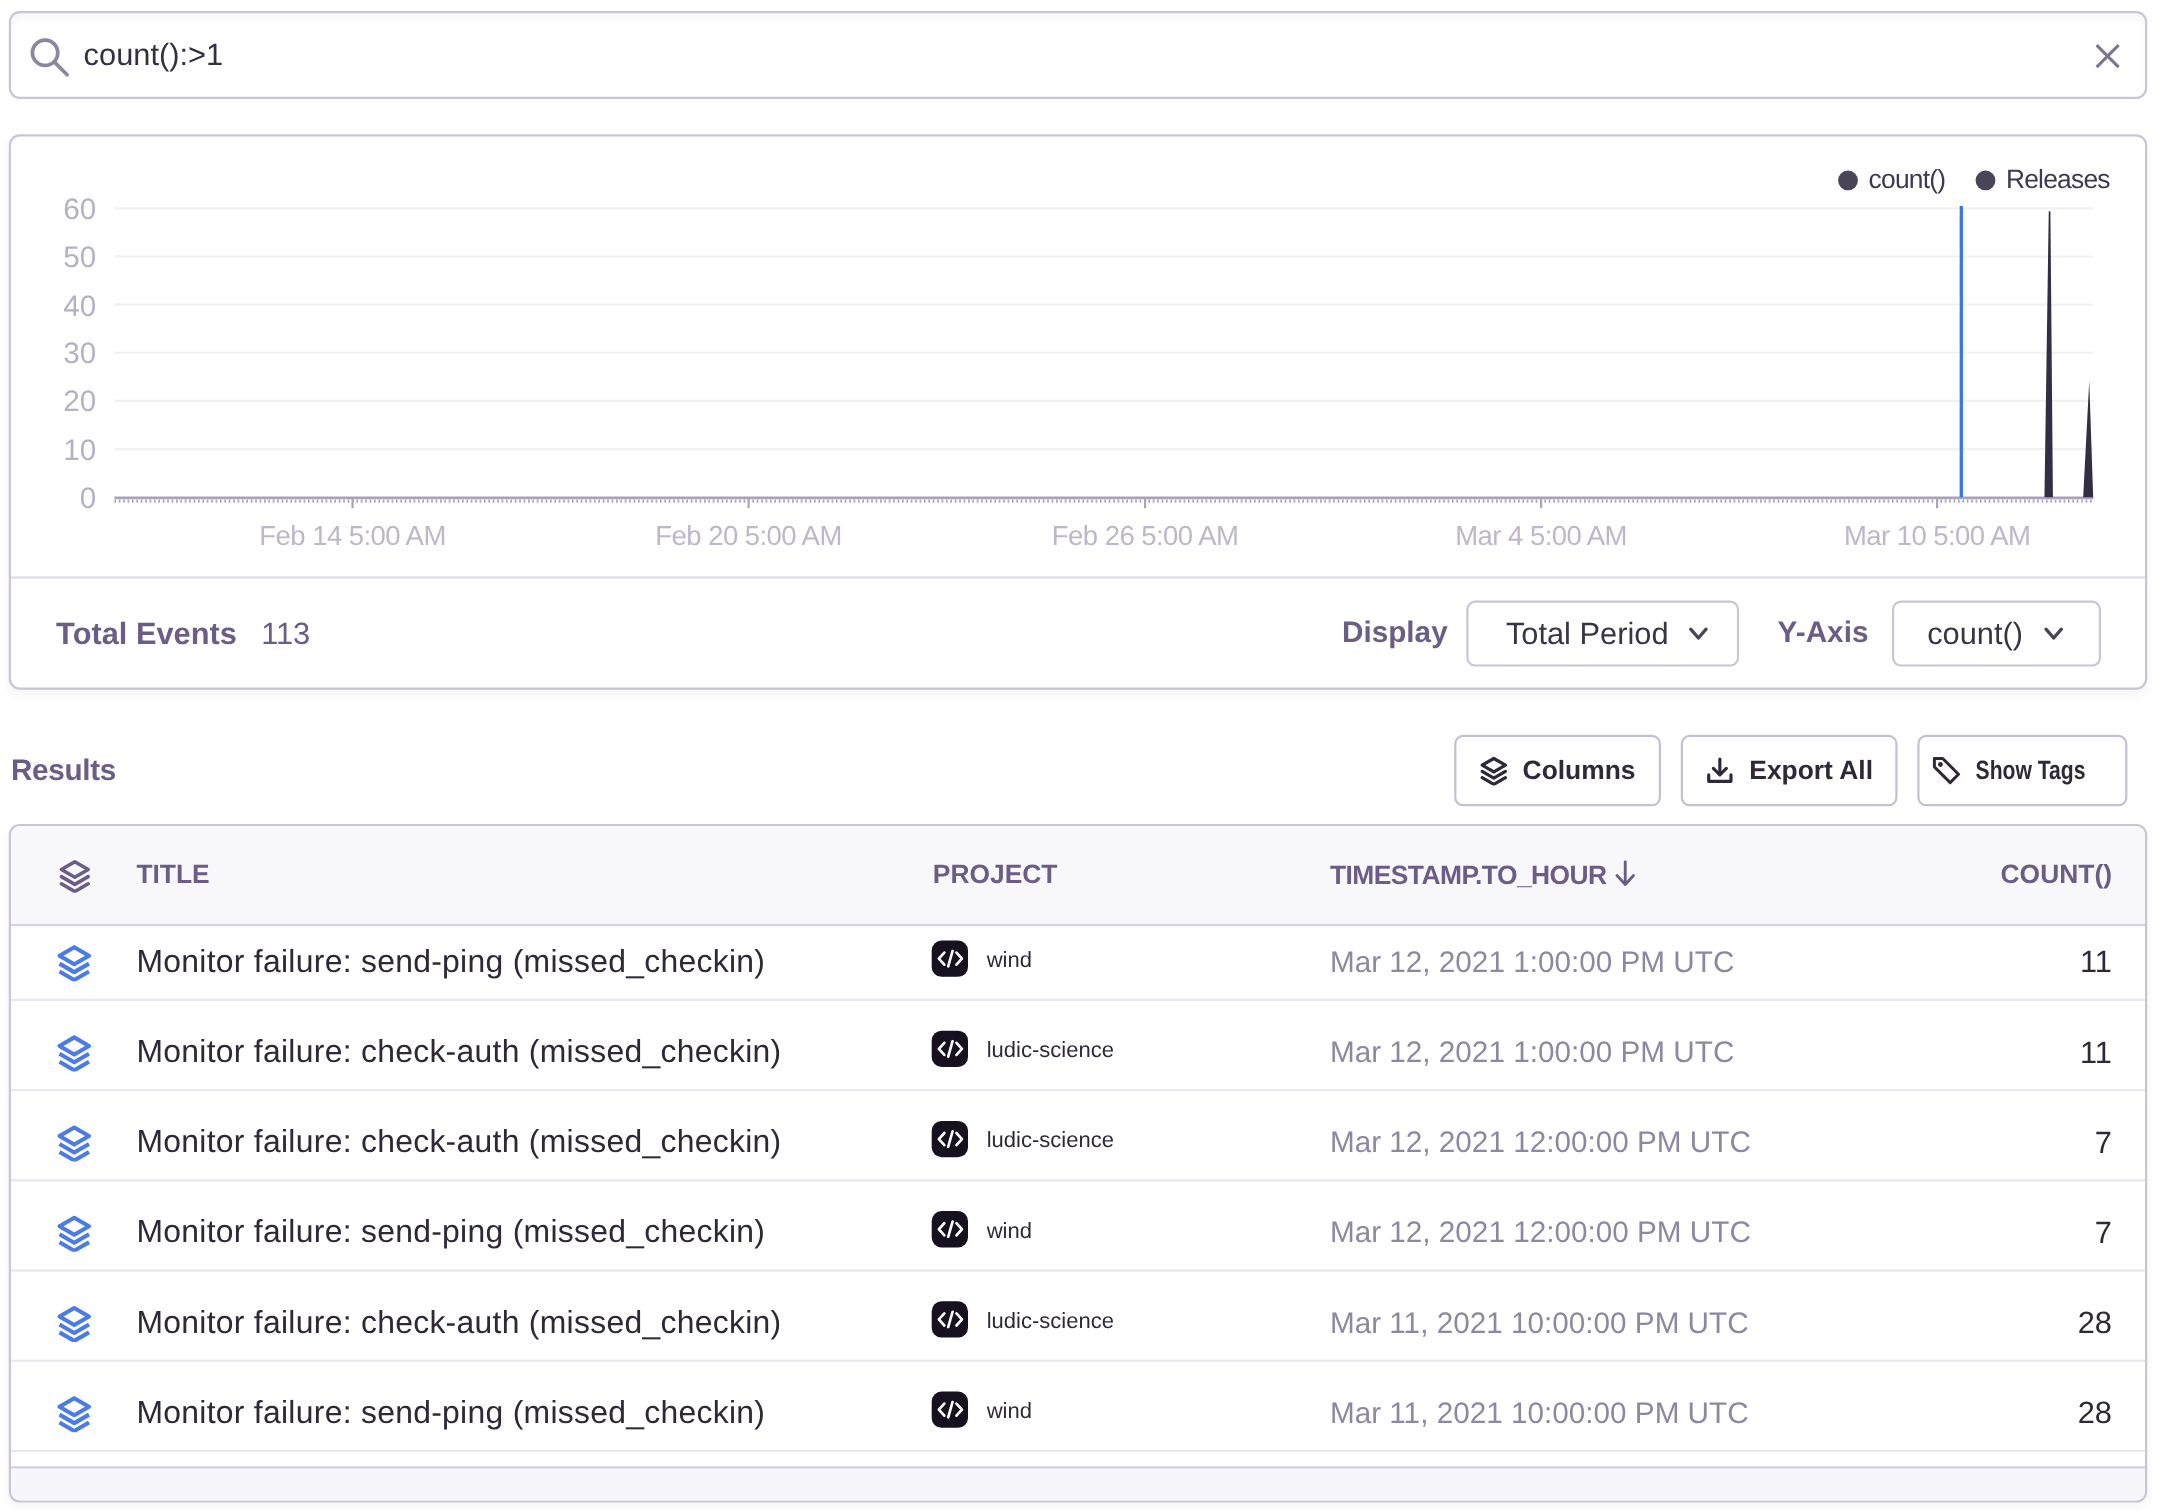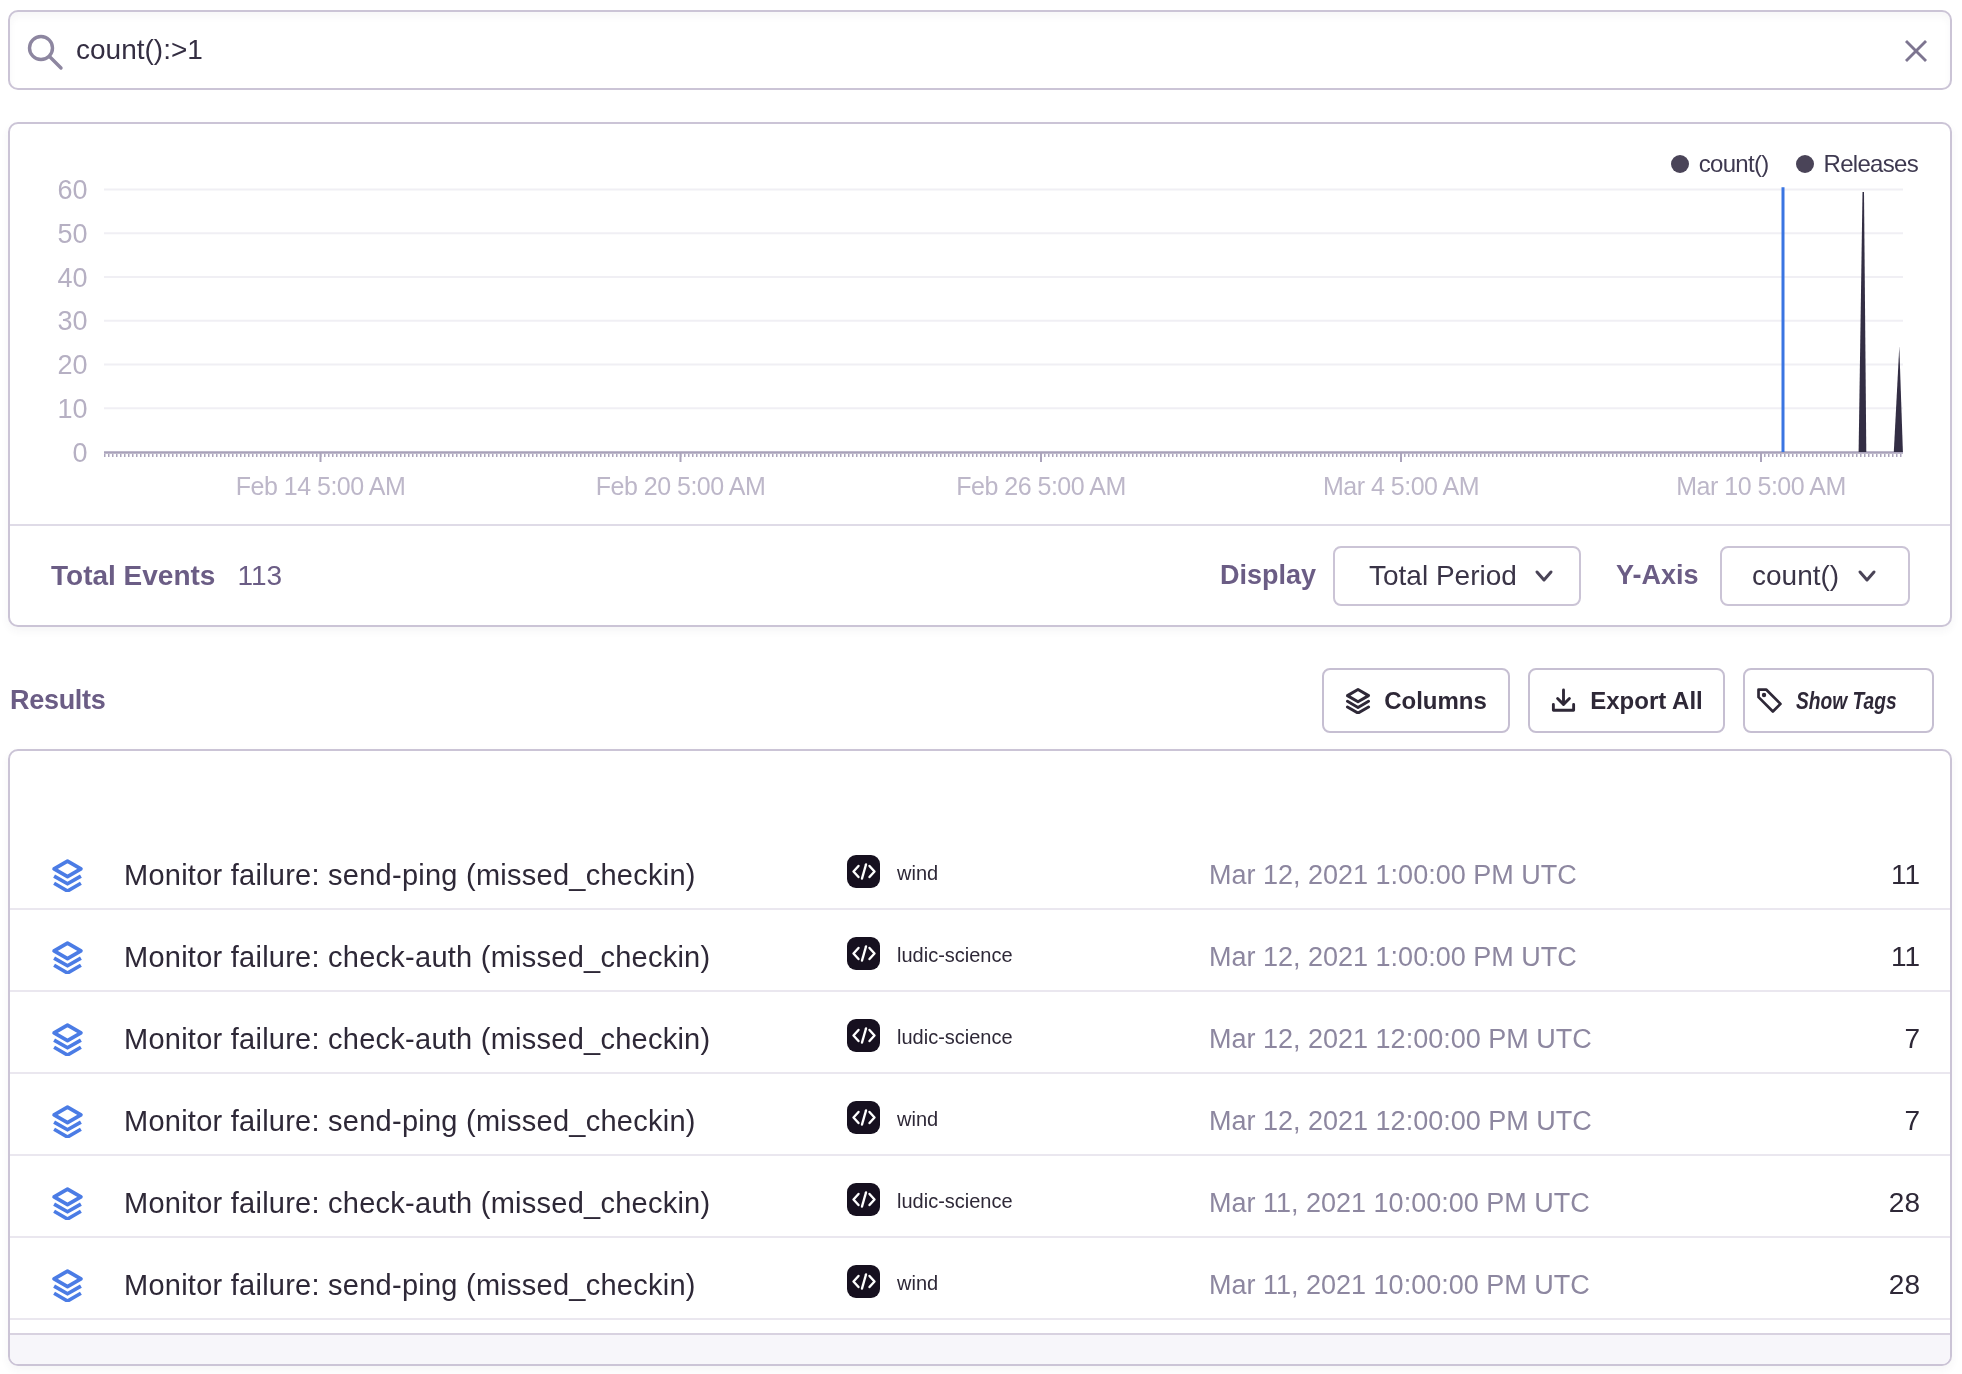--- a/index.html
+++ b/index.html
@@ -137,32 +137,50 @@
   <div class="btn" style="left:1520px;width:197px;">
     <svg width="27" height="28" viewBox="0 0 32 32">
         <g fill="none" stroke="#2e2837" stroke-width="3.4" stroke-linecap="round" stroke-linejoin="round">
           <line x1="16" y1="3" x2="16" y2="19"></line>
           <polyline points="9,13 16,20 23,13"></polyline>
           <path d="M4 20 L4 27 L28 27 L28 20"></path>
         </g>
       </svg>
     <span>Export All</span>
   </div>
-  <div class="btn" style="left:1735px;width:191px;font-style:italic;">
+  <div class="btn" style="left:1735px;width:191px;">
     <svg width="27" height="27" viewBox="0 0 32 32">
         <g fill="none" stroke="#2e2837" stroke-width="3.2" stroke-linejoin="round">
           <path d="M12 3 L29 20 L20 29 L3 12 L3 3 Z"></path>
           <circle cx="9.5" cy="9.5" r="2.6" fill="#2e2837" stroke="none"></circle>
         </g>
       </svg>
     <span style="transform:scaleX(0.8);transform-origin:left center;display:inline-block;">Show Tags</span>
   </div>
 </div>
 
 <div class="panel" id="table">
+  <div id="thead">
+    <svg class="sicon" style="left:43px" width="30" height="31" viewBox="0 0 32 32">
+        <g fill="none" stroke="#6b5d85" stroke-width="3.4" stroke-linejoin="round">
+          <path d="M16 2.5 L29 10 L16 17.5 L3 10 Z"></path>
+          <path d="M3 17 L16 24.5 L29 17" stroke-linecap="round"></path>
+          <path d="M3 24 L16 31.5 L29 24" stroke-linecap="round"></path>
+        </g>
+      </svg>
+    <span class="h" style="left:114px;">TITLE</span>
+    <span class="h" style="left:838px;">PROJECT</span>
+    <span class="h" style="left:1199px;letter-spacing:-0.5px;">TIMESTAMP.TO_HOUR<svg width="19" height="26" viewBox="0 0 19 26" style="margin-left:7px;vertical-align:-4px;">
+          <g stroke="#6b5d85" stroke-width="2.6" fill="none" stroke-linecap="round" stroke-linejoin="round">
+            <line x1="9.5" y1="2" x2="9.5" y2="22"></line>
+            <polyline points="2,14.5 9.5,22.5 17,14.5"></polyline>
+          </g>
+        </svg></span>
+    <span class="h" style="right:30px;">COUNT()</span>
+  </div>
   <div class="row" style="top:91px">
       <svg class="sicon" width="33" height="34" viewBox="0 0 32 32">
         <g fill="none" stroke="#4b7ce5" stroke-width="3.6" stroke-linejoin="round">
           <path d="M16 2.5 L29 10 L16 17.5 L3 10 Z"></path>
           <path d="M3 17 L16 24.5 L29 17"></path>
           <path d="M3 24 L16 31.5 L29 24"></path>
         </g>
       </svg>
     <span class="cell title-c">Monitor failure: send-ping (missed_checkin)</span>
     <span class="cell proj-c"><span class="badge">

